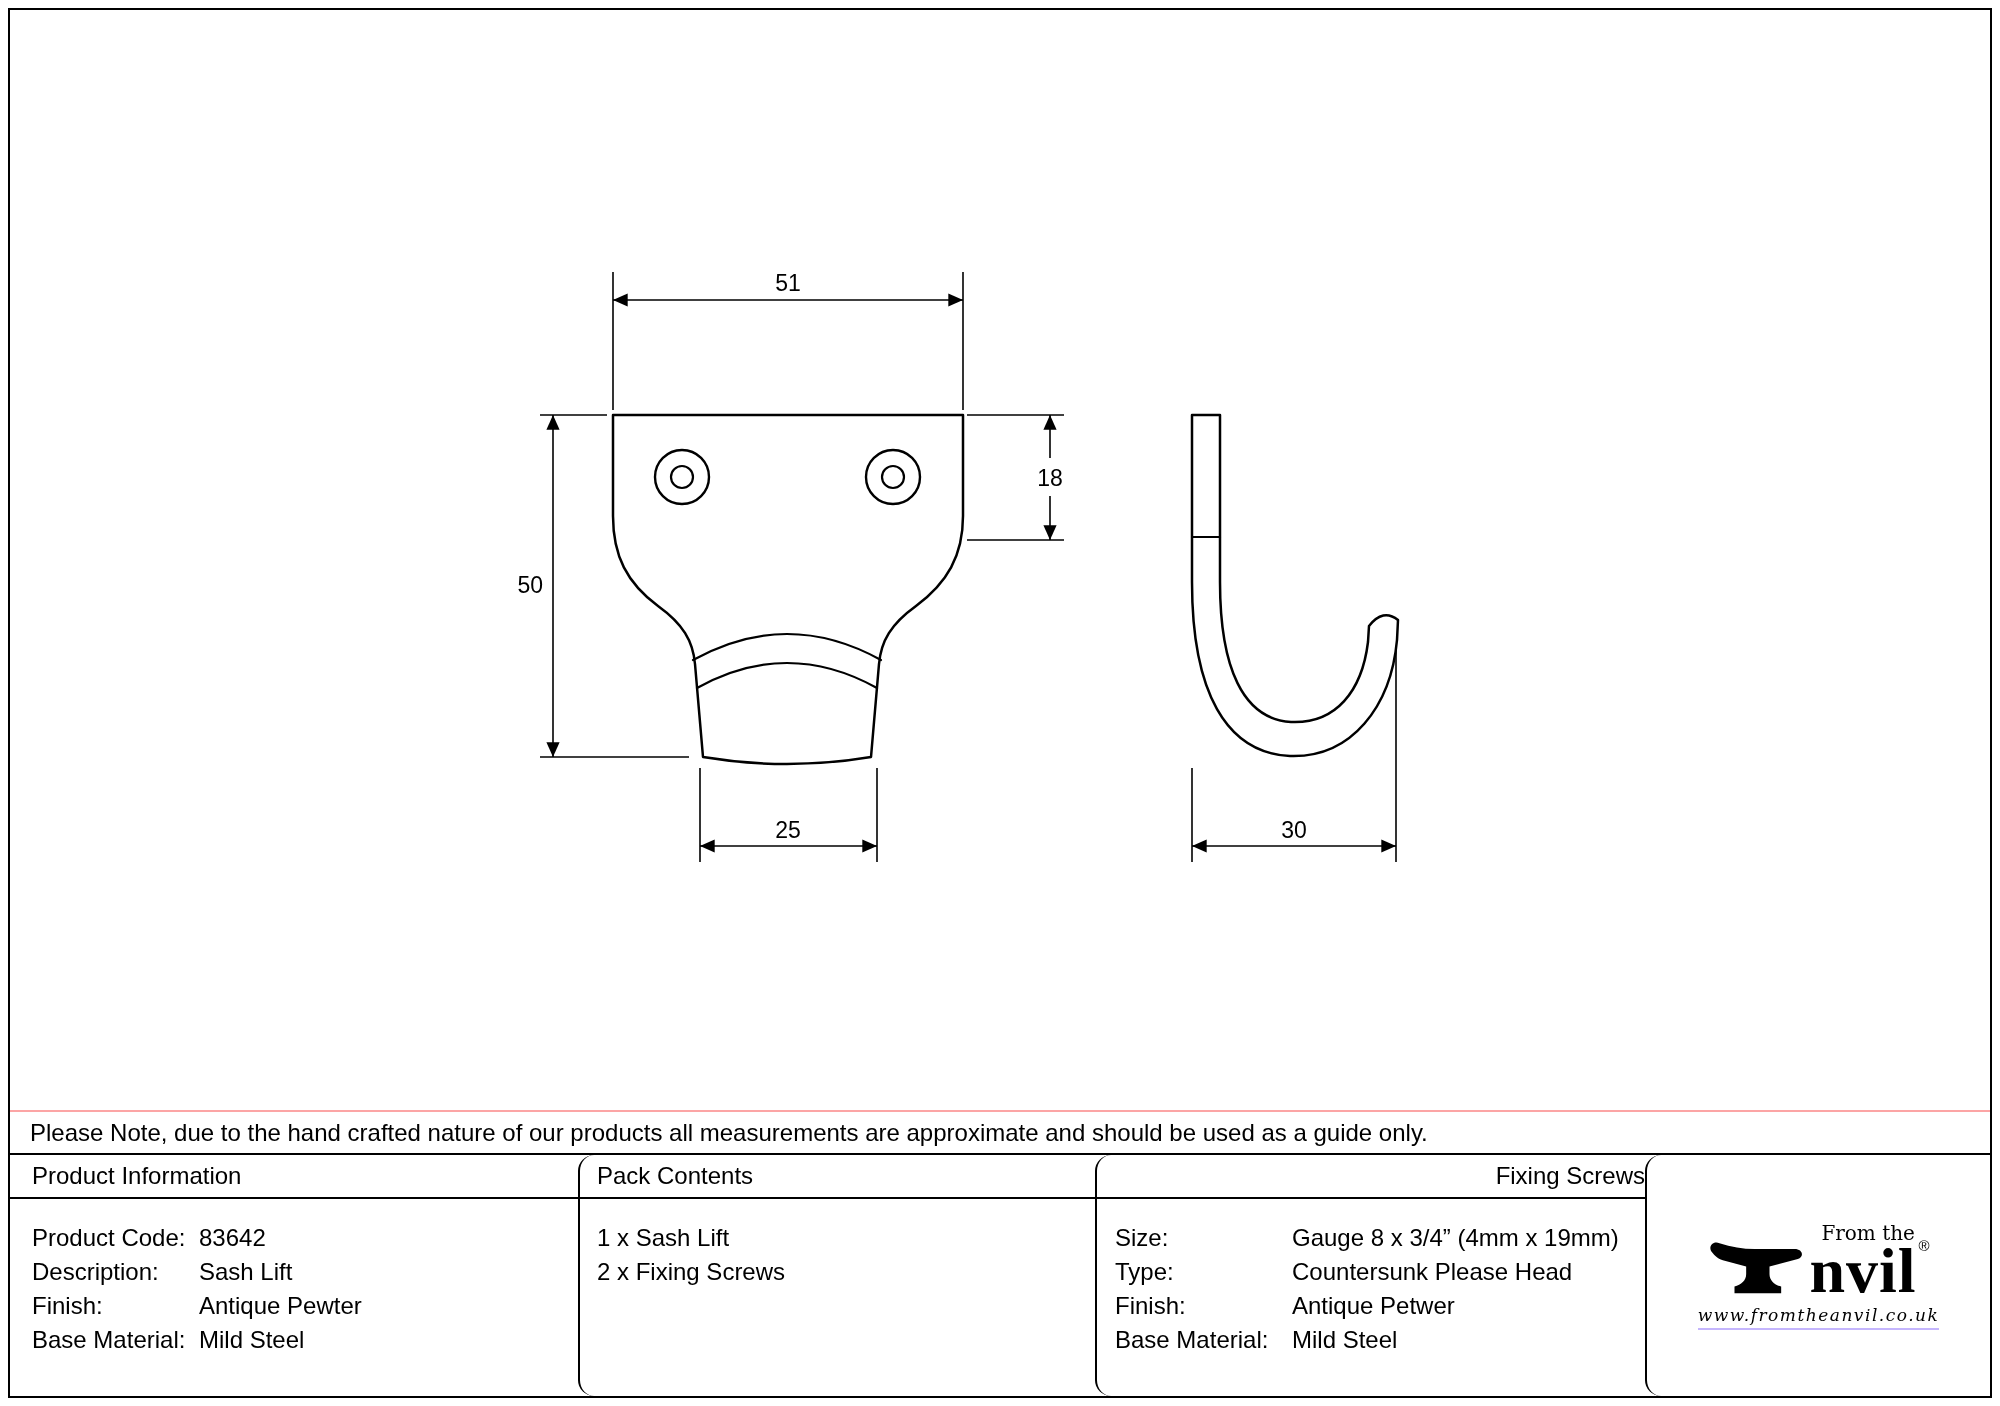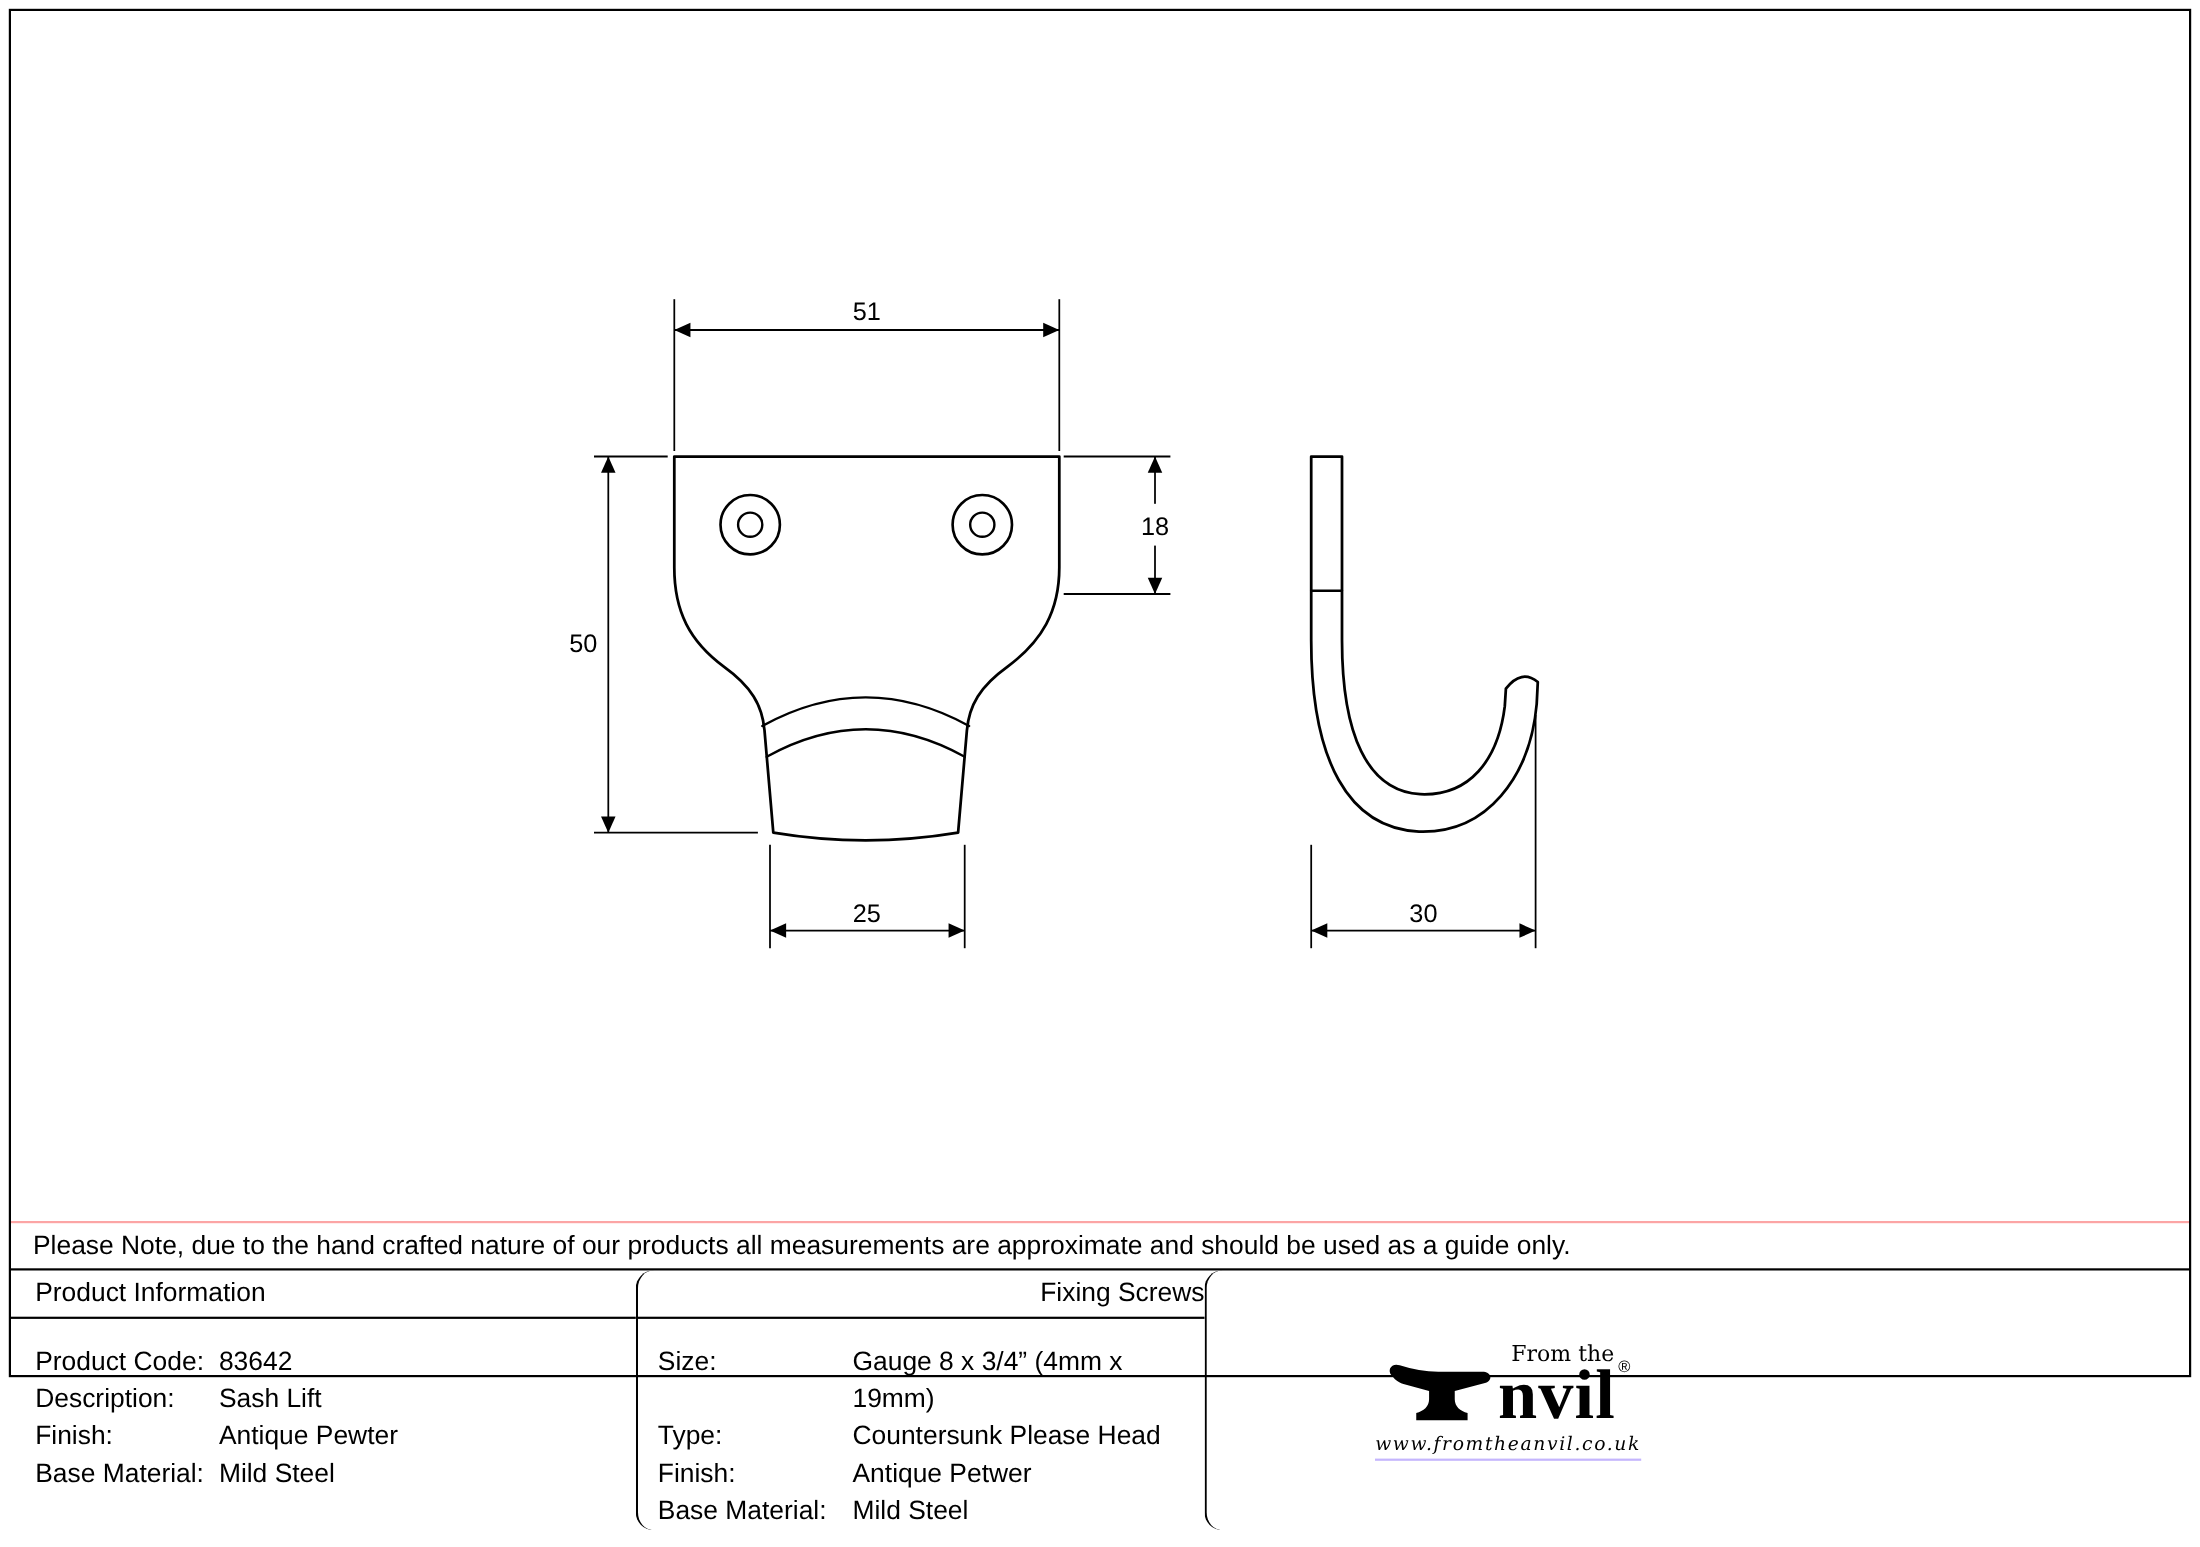--- a/index.html
+++ b/index.html
@@ -1,20 +1,20 @@
 <!DOCTYPE html>
 <html><head>
 <meta charset="utf-8">
 <style>
   html,body { margin:0; padding:0; background:#ffffff; }
   body { width:2000px; height:1406px; position:relative; font-family:"Liberation Sans", sans-serif; color:#000; }
 
   .sheet {
     position:absolute; left:8px; top:8px;
-    width:1984px; height:1244px;
+    width:1984px; height:1390px;
     border:2px solid #000; box-sizing:border-box;
     background:#fff;
   }
 
   .drawing {
     position:absolute; left:0; top:0;
     width:1980px; height:1100px; display:block;
   }
 
   
@@ -179,20 +179,27 @@
           <span>Finish:</span>
           <span>Antique Pewter</span>
         </div>
         <div class="kv">
           <span>Base Material:</span>
           <span>Mild Steel</span>
         </div>
       </div>
     </div>
 
+    <div class="col col-pc">
+      <div class="col-header">Pack Contents</div>
+      <div class="col-body">
+        <div class="pc-item">1 x Sash Lift</div>
+        <div class="pc-item">2 x Fixing Screws</div>
+      </div>
+    </div>
 
     <div class="col col-fs">
       <div class="col-header">Fixing Screws</div>
       <div class="col-body">
         <div class="kv">
           <span>Size:</span>
           <span>Gauge 8 x 3/4” (4mm x 19mm)</span>
         </div>
         <div class="kv">
           <span>Type:</span>

